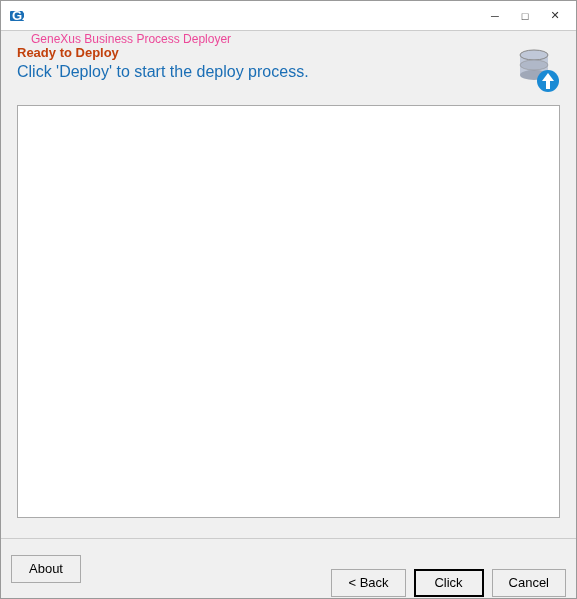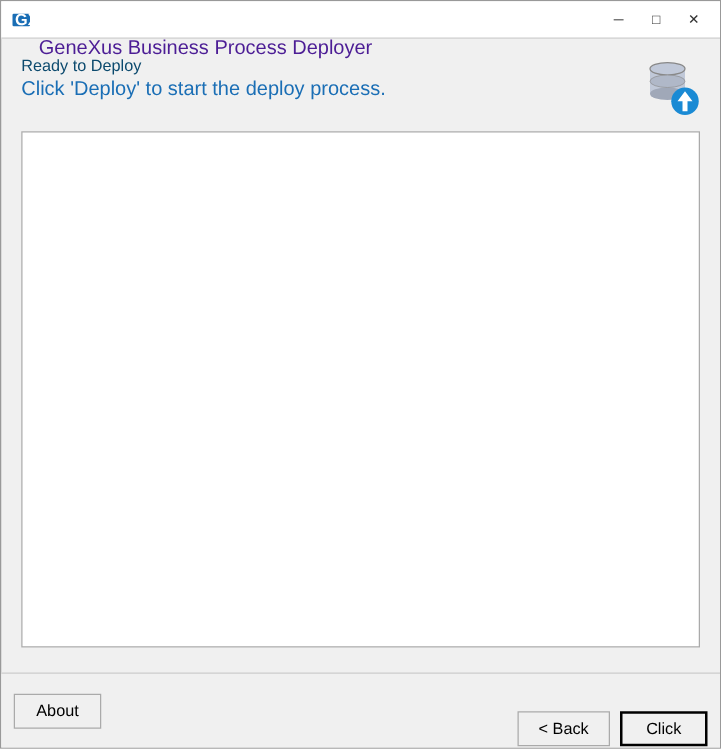--- a/index.html
+++ b/index.html
@@ -40,22 +40,22 @@
 
     .title-bar-icon {
       width: 16px;
       height: 16px;
       margin-right: 6px;
       flex-shrink: 0;
     }
 
     .title-bar-text {
       flex: 1;
-      color: #4c1d95;
-      font-size: 16px;
+      color: #ec4899;
+      font-size: 12px;
       margin-top: 47px;
     }
 
     .title-bar-controls {
       display: flex;
       gap: 4px;
     }
 
     .title-bar-btn {
       width: 26px;
@@ -82,23 +82,23 @@
       align-items: flex-start;
       justify-content: space-between;
       margin-bottom: 12px;
     }
 
     .header-text {
       flex: 1;
     }
 
     .ready-title {
-      font-weight: normal;
+      font-weight: bold;
       font-size: 13px;
-      color: #0c4a6e;
+      color: #c2410c;
       margin-bottom: 3px;
     }
 
     .ready-subtitle {
       font-size: 16px;
       color: #1a6eb5;
     }
 
     .log-area {
       flex: 1;
@@ -199,16 +199,17 @@
 
   </div>
 
   <div class="footer">
     <div class="footer-left">
       <button class="btn">About</button>
     </div>
     <div class="footer-right">
       <button class="btn">&lt; Back</button>
       <button class="btn btn-deploy">Click</button>
+      <button class="btn">Cancel</button>
     </div>
   </div>
 
 </div>
 
 </body></html>

